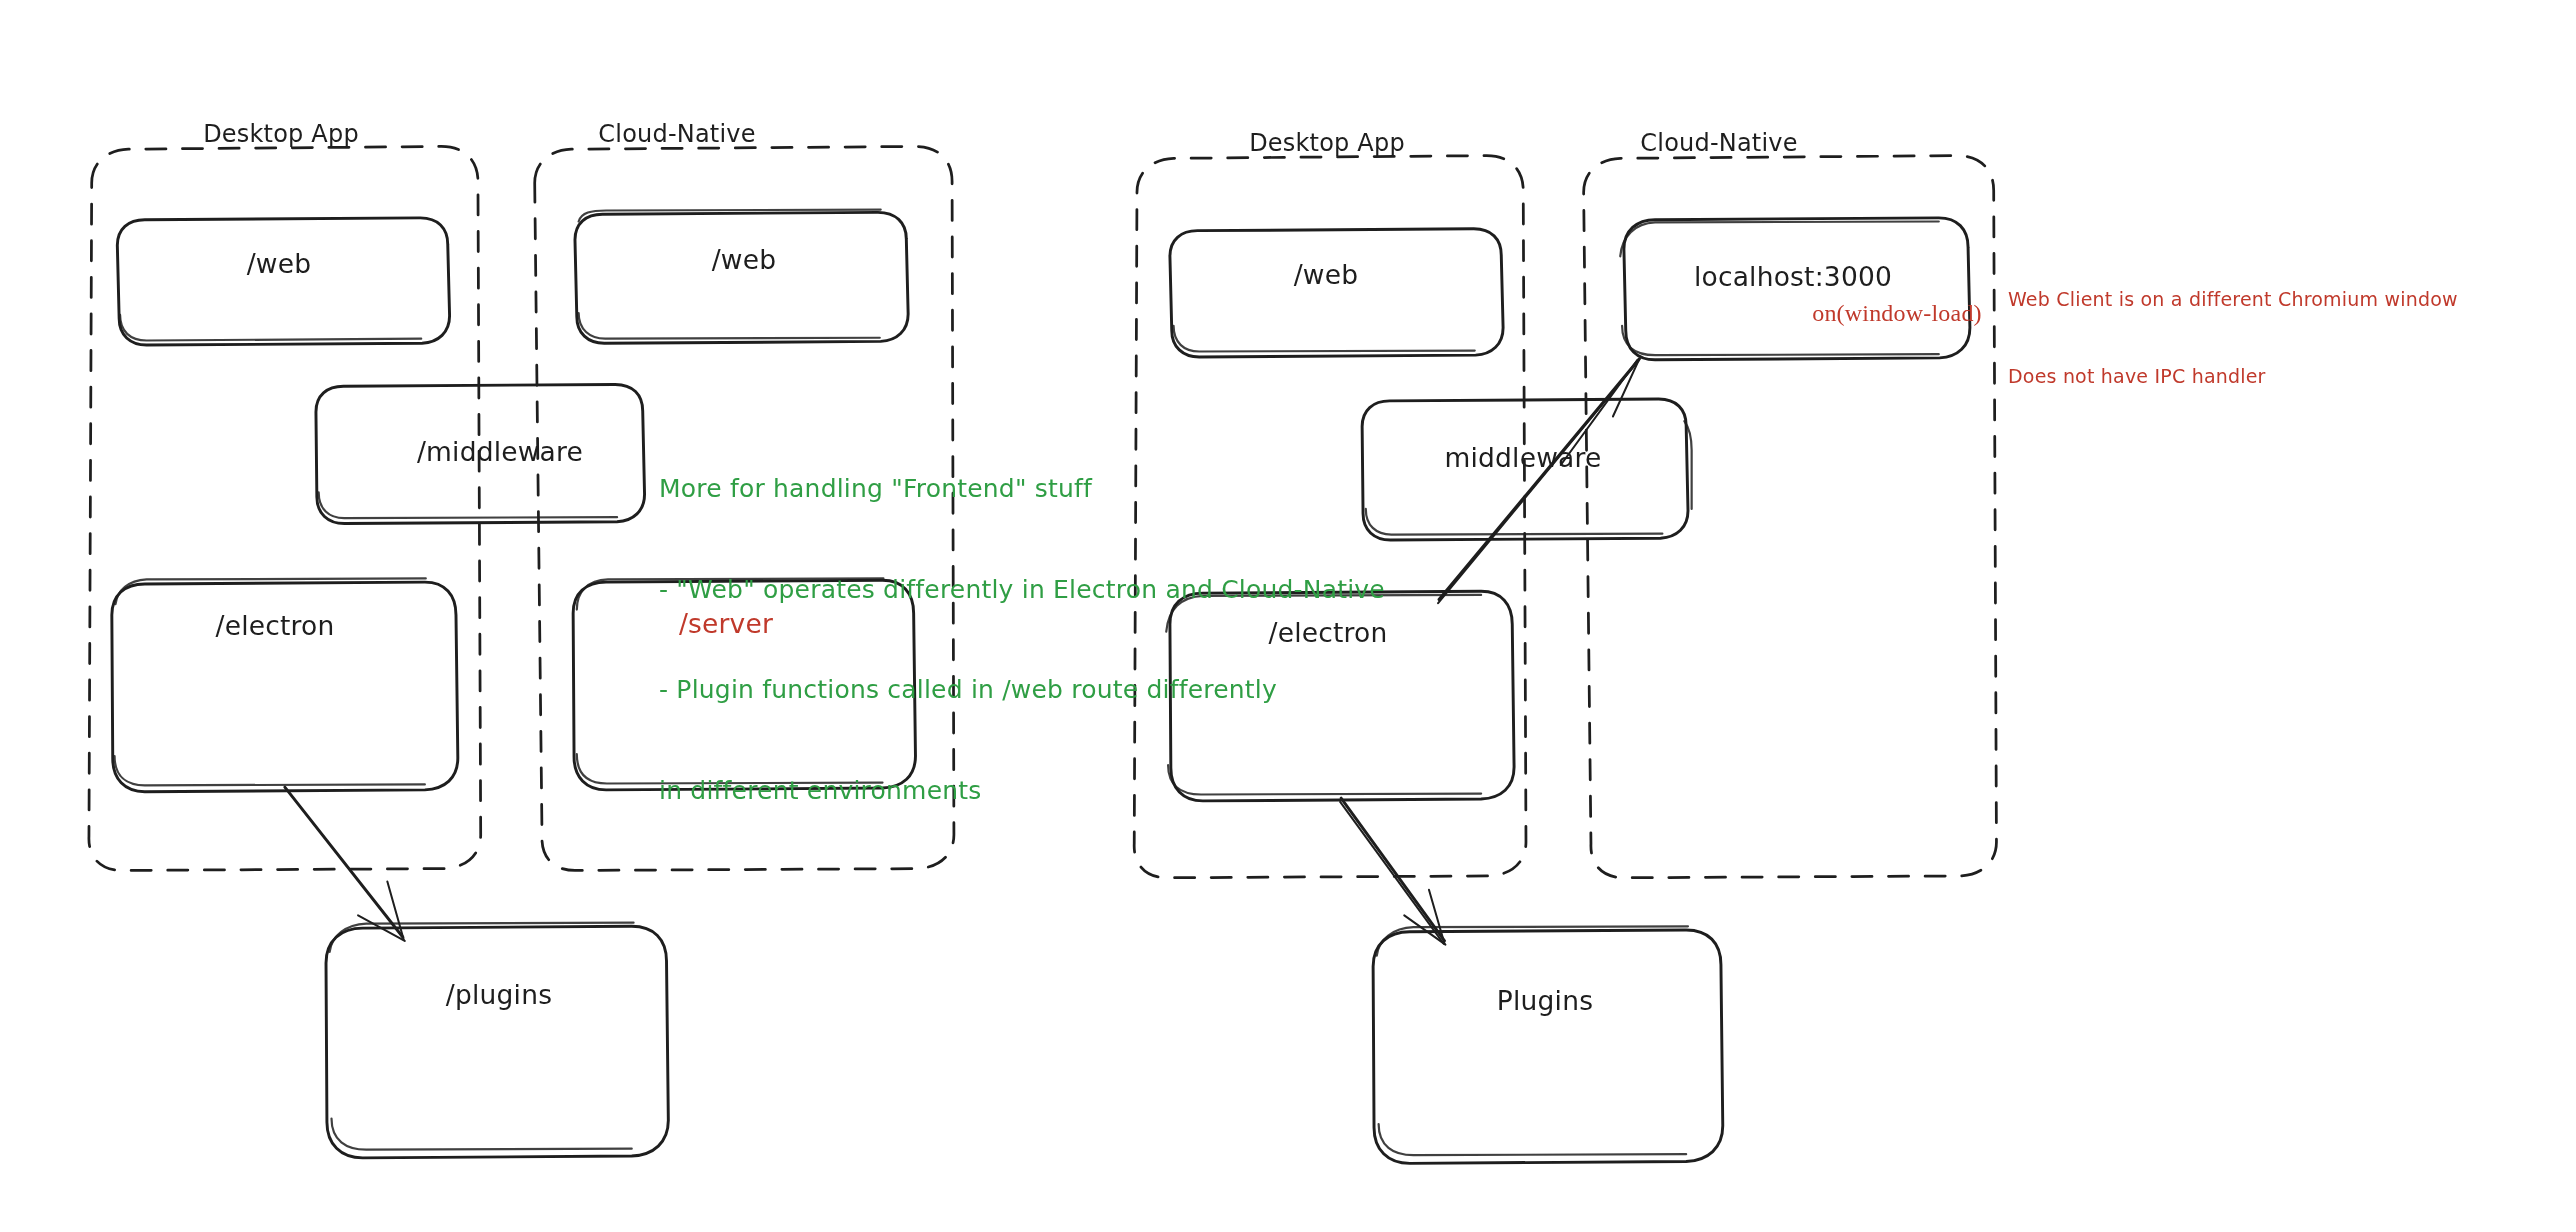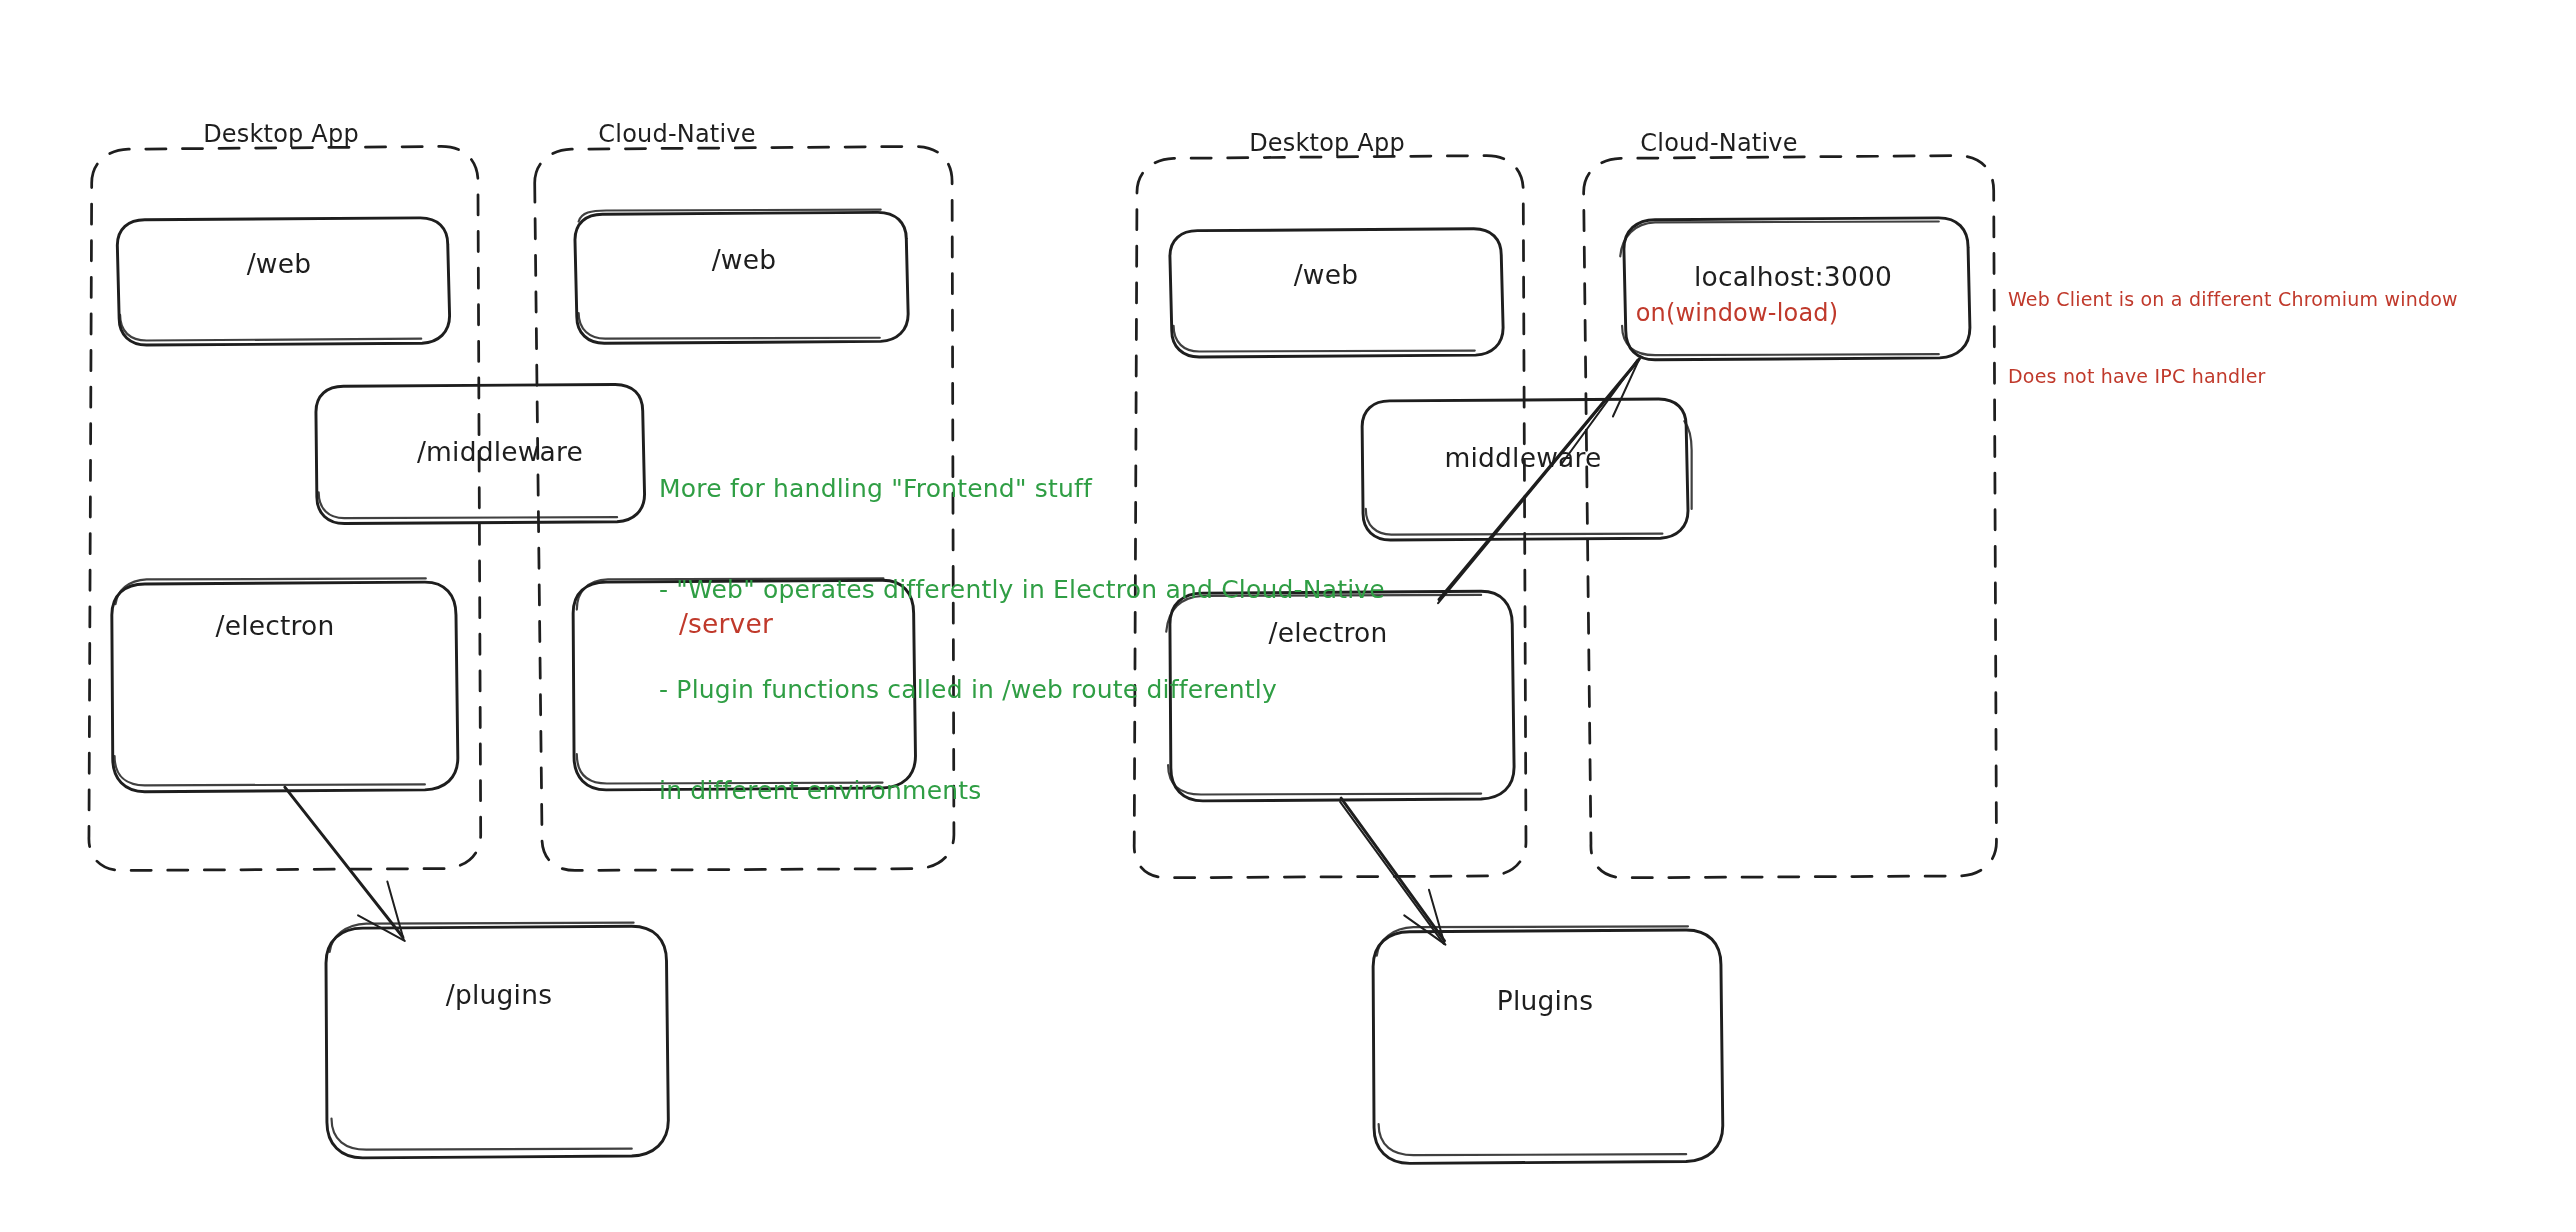--- a/index.html
+++ b/index.html
@@ -250,21 +250,21 @@
   </div>
 
   <div class="lbl group-title" style="left:1327px; top:128px;">Desktop App</div>
 
   <div class="lbl group-title" style="left:1719px; top:128px;">Cloud-Native</div>
 
   <div class="lbl box-label" style="left:1326px; top:258px;">/web</div>
 
   <div class="lbl box-label" style="left:1793px; top:260px;">localhost:3000</div>
 
-  <div class="lbl box-sublabel" style="left:1737px; top:298px;">on(window-load)</div>
+  <div class="lbl box-sublabel" style="left:1897px; top:298px;font-family:Liberation Serif, serif;">on(window-load)</div>
 
   <div class="lbl box-label" style="left:1523px; top:441px;">middleware</div>
 
   <div class="lbl box-label" style="left:1328px; top:616px;">/electron</div>
 
   <div class="lbl box-label" style="left:1545px; top:984px;">Plugins</div>
 
   <div class="lbl note-red" style="left:2008px; top:236px;">
     <div>Web Client is on a different Chromium window</div>
     <div>Does not have IPC handler</div>

